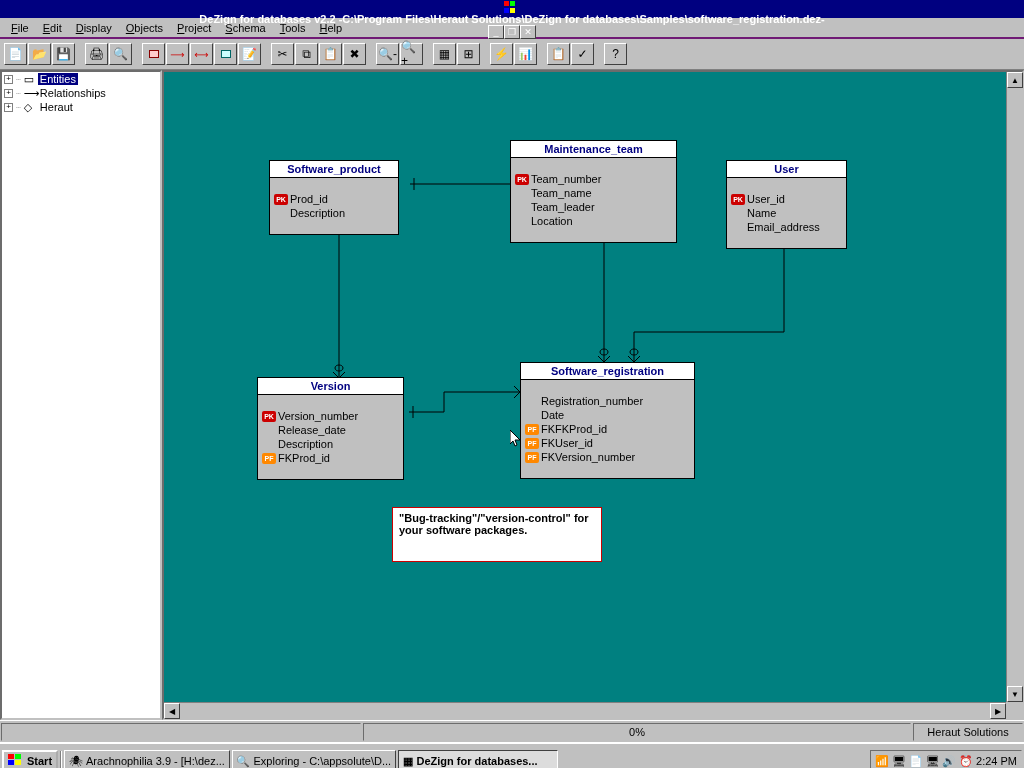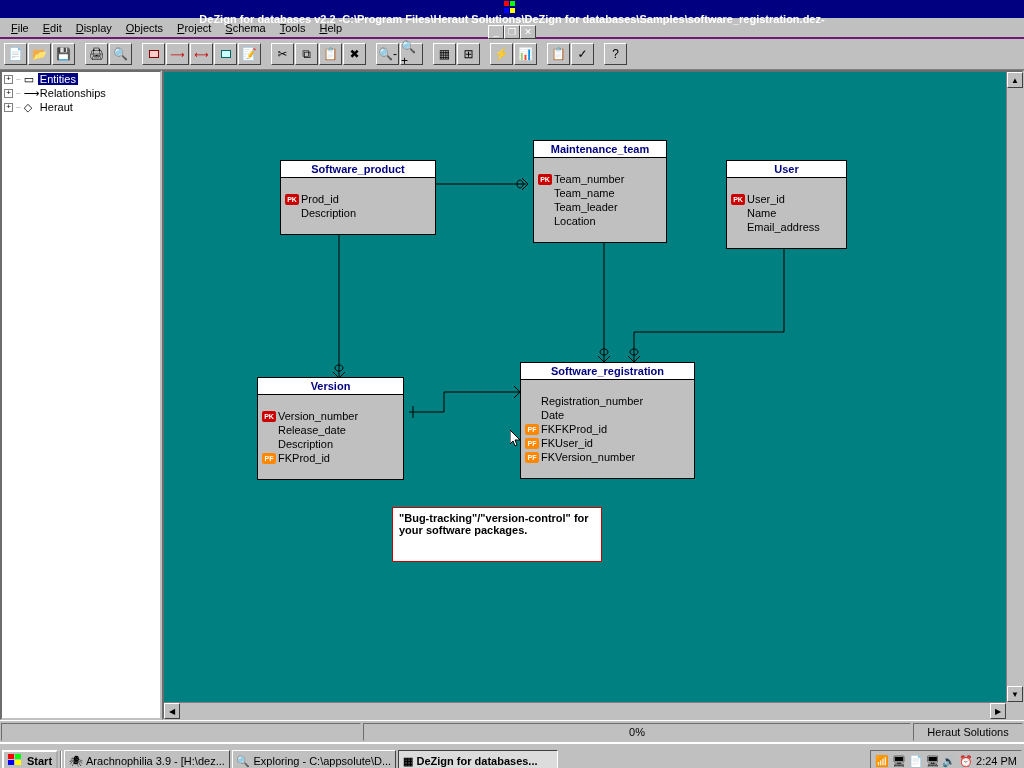--- a/index.html
+++ b/index.html
@@ -168,35 +168,35 @@
         <path d="M 434 284 L 440 290 L 446 284"></path>
         <path d="M 436 280 C 436 276 444 276 444 280 C 444 284 436 284 436 280"></path>
 
         <path d="M 620 145 L 620 260 L 470 260 L 470 290"></path>
         <path d="M 614 149 L 626 149"></path>
         <path d="M 464 284 L 470 290 L 476 284"></path>
         <path d="M 466 280 C 466 276 474 276 474 280 C 474 284 466 284 466 280"></path>
       </g>
     </svg>
 
-    <div class="entity" style="left:116px; top:88px; width:156px;">
+    <div class="entity" style="left:105px; top:88px; width:130px;">
       <div class="entity-title">Software_product</div>
       <div class="entity-body">
           <div class="entity-row">
             <span class="key-badge key-pk">PK</span>
             <span>Prod_id</span>
           </div>
           <div class="entity-row">
             <span class="key-blank"></span>
             <span>Description</span>
           </div>
         </div>
     </div>
 
-    <div class="entity" style="left:369px; top:68px; width:134px;">
+    <div class="entity" style="left:346px; top:68px; width:167px;">
       <div class="entity-title">Maintenance_team</div>
       <div class="entity-body">
           <div class="entity-row">
             <span class="key-badge key-pk">PK</span>
             <span>Team_number</span>
           </div>
           <div class="entity-row">
             <span class="key-blank"></span>
             <span>Team_name</span>
           </div>

